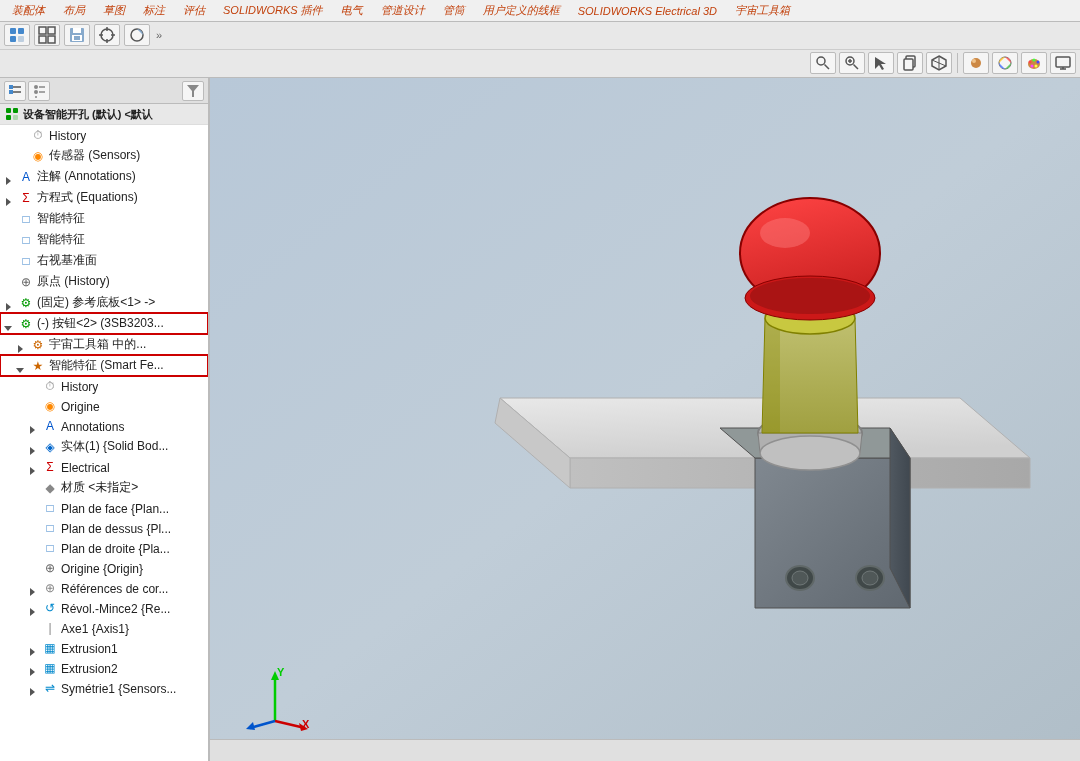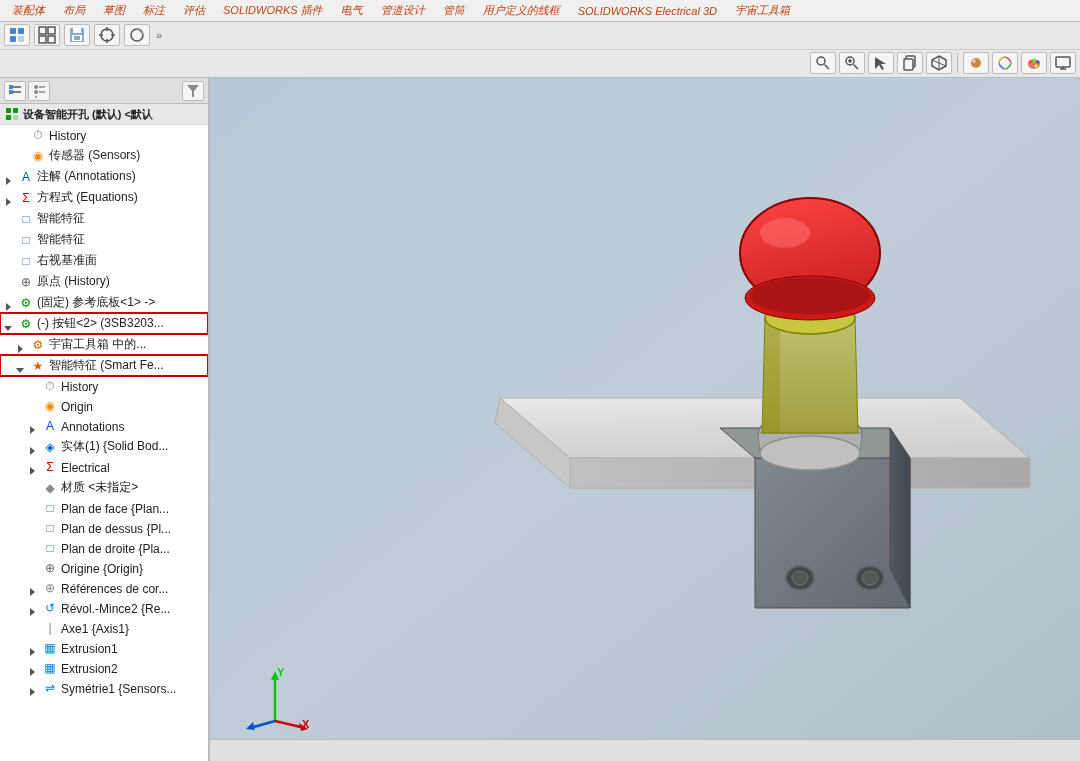--- a/index.html
+++ b/index.html
@@ -360,21 +360,21 @@
           <span class="item-label">智能特征 (Smart Fe...</span>
         </div>
         <div class="tree-item" style="padding-left: 28px;">
           <span style="width: 12px; display: inline-flex; align-items: center; margin-right: 2px; flex-shrink: 0;"></span>
           <span class="item-icon icon-history">⏱</span>
           <span class="item-label">History</span>
         </div>
         <div class="tree-item" style="padding-left: 28px;">
           <span style="width: 12px; display: inline-flex; align-items: center; margin-right: 2px; flex-shrink: 0;"></span>
           <span class="item-icon icon-sensor">◉</span>
-          <span class="item-label">Origin</span>
+          <span class="item-label">Origine</span>
         </div>
         <div class="tree-item" style="padding-left: 28px;">
           <span style="width: 12px; display: inline-flex; align-items: center; margin-right: 2px; flex-shrink: 0;">
             <svg width="8" height="8" viewBox="0 0 8 8">
               <polygon points="2,0 7,4 2,8" fill="#555"></polygon>
             </svg>
           </span>
           <span class="item-icon icon-annotation">A</span>
           <span class="item-label">Annotations</span>
         </div>

